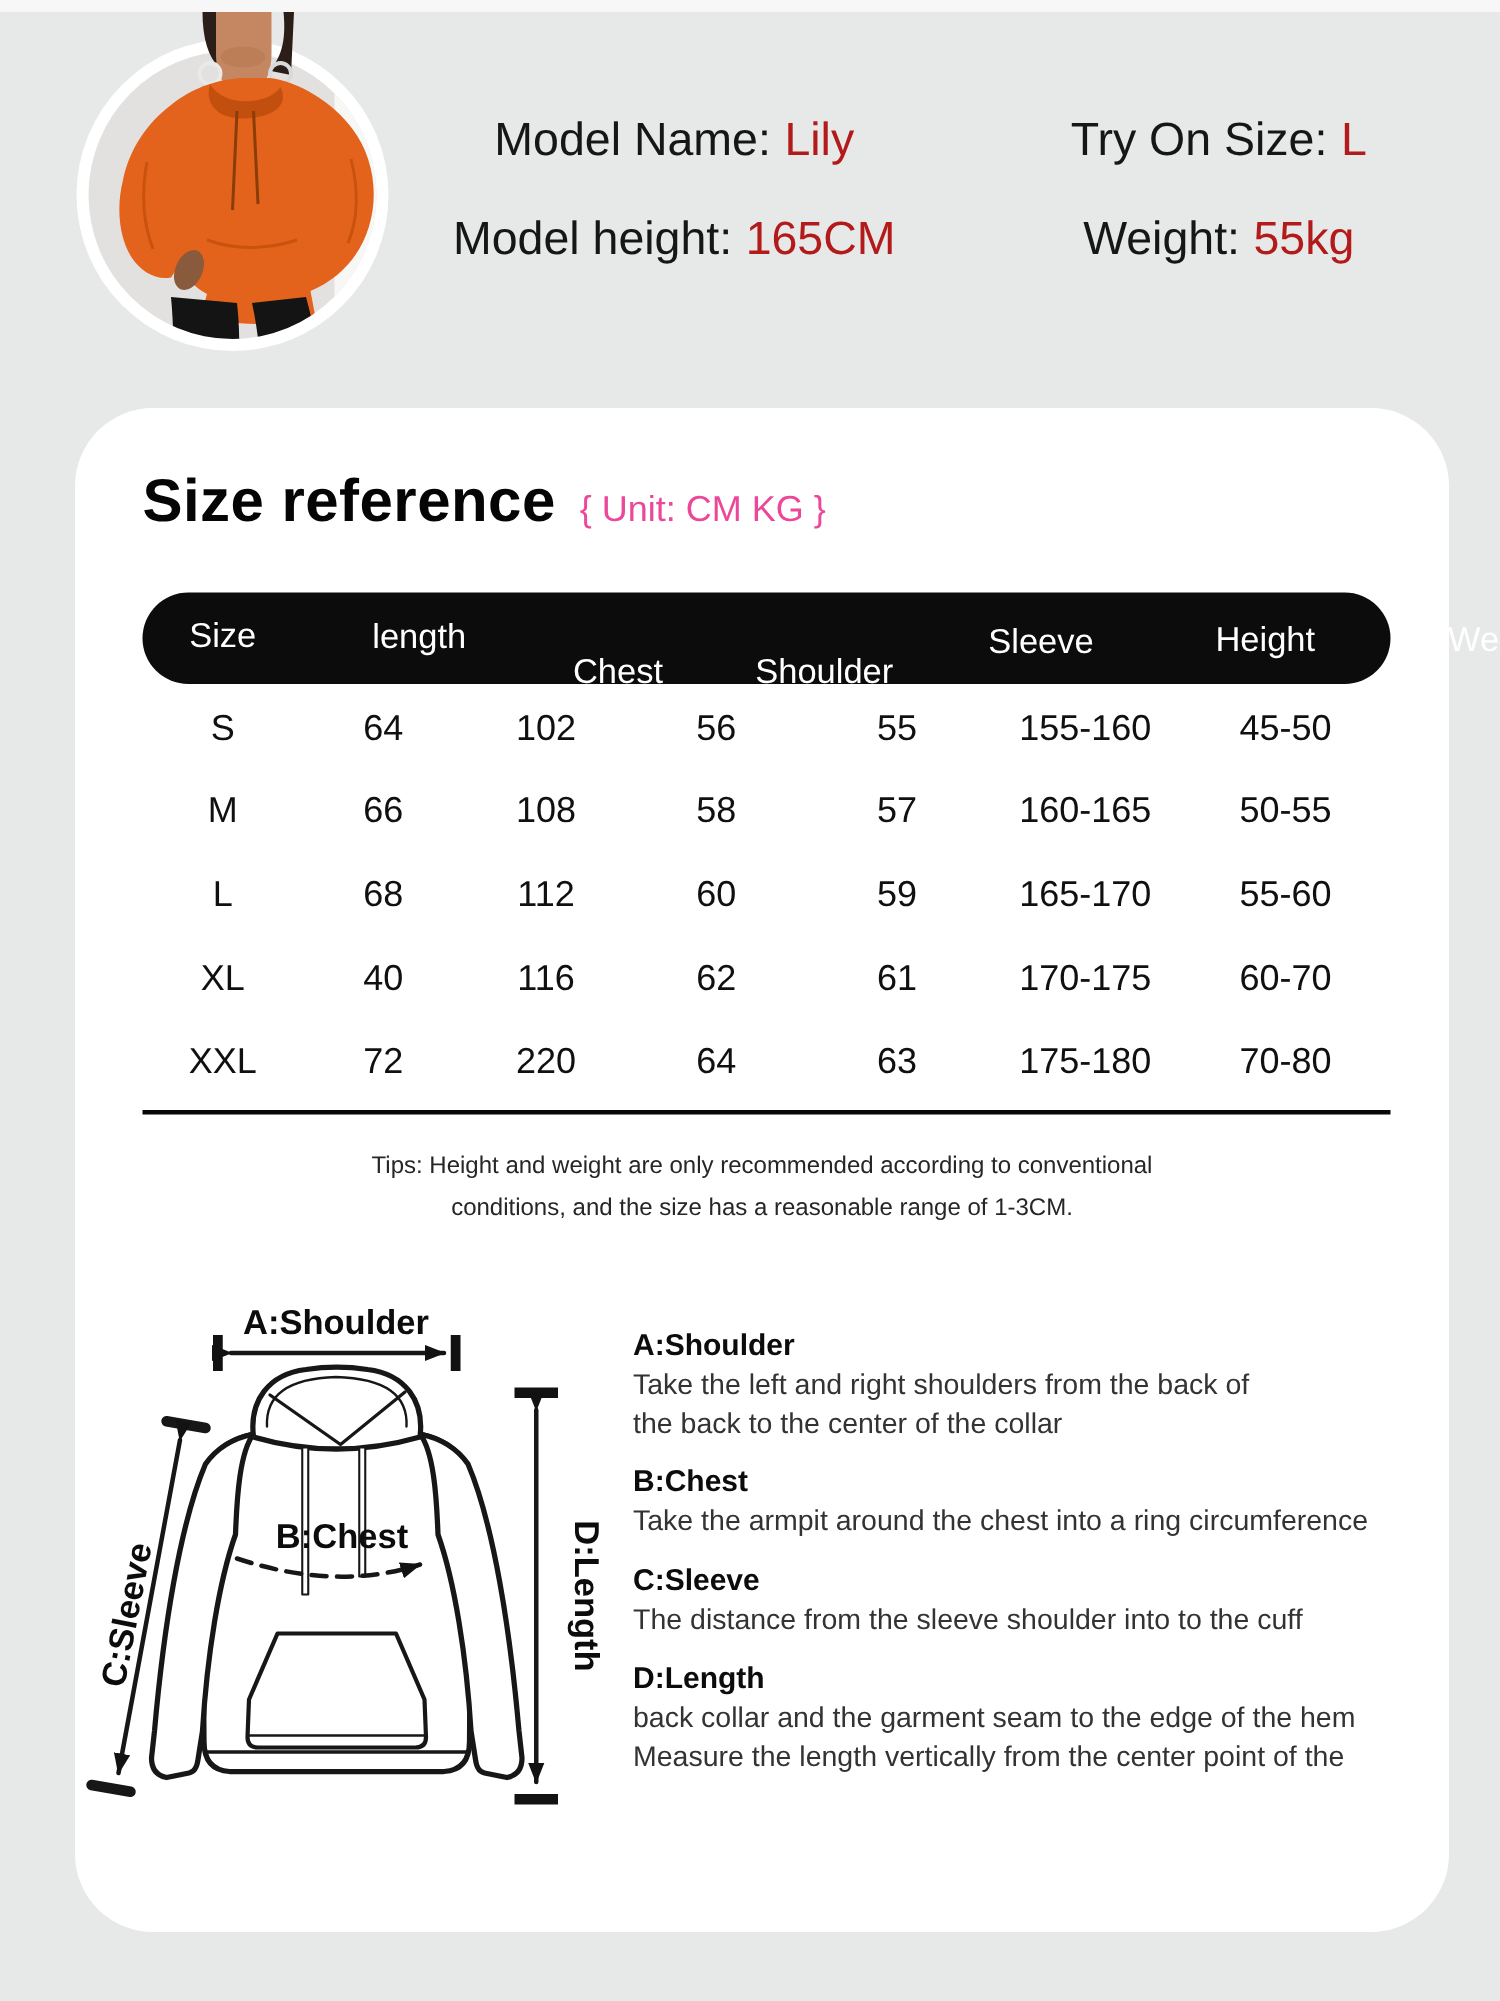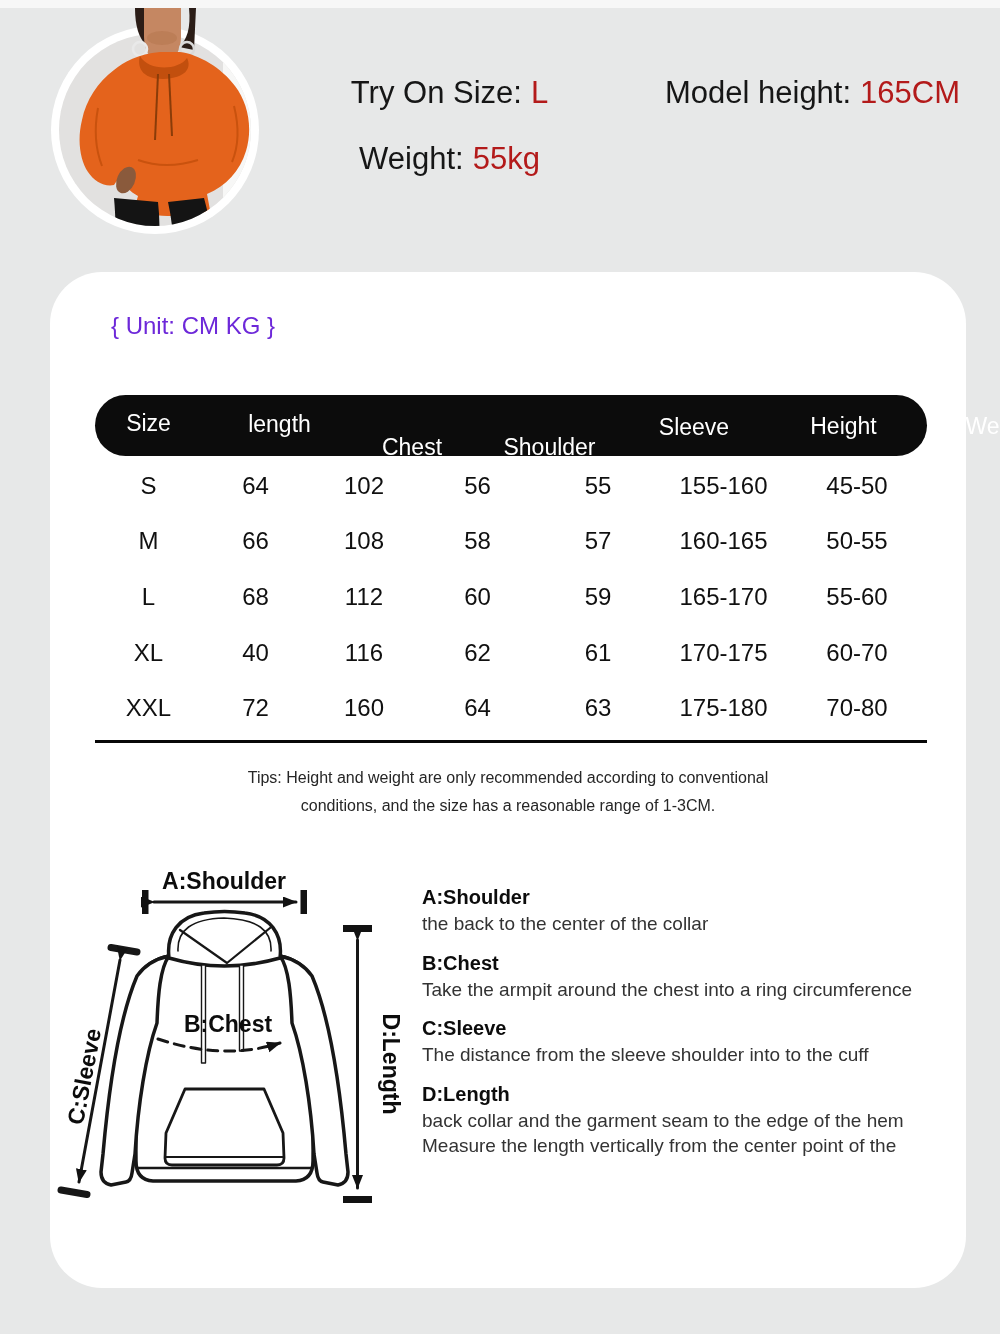--- a/index.html
+++ b/index.html
@@ -17,21 +17,21 @@
   }
   .info-cell{display:flex;align-items:center;justify-content:center;
     font-size:31px;color:#161616;white-space:nowrap;}
   .info-cell .lbl{color:#161616;}
   .info-cell .val{color:#b31a1a;margin-left:9px;}
   
   .card{position:absolute;left:50px;top:272px;width:916px;height:1016px;
     background:#ffffff;border-radius:52px;}
   .title-row{position:absolute;left:45px;top:40px;display:flex;align-items:baseline;white-space:nowrap;}
   .title{font-size:40px;font-weight:bold;color:#050505;letter-spacing:.3px;}
-  .unit-note{font-size:24px;color:#6d28d9;margin-left:16px;}
+  .unit-note{font-size:24px;color:#ec4899;margin-left:16px;}
   .pill{position:absolute;left:45px;top:123px;width:832px;height:61px;
     background:#0c0c0c;border-radius:31px;
     display:grid;grid-template-columns:107px 107px 110px 117px 124px 127px 140px;
     align-items:center;gap:24px;}
   .pill .hcell{text-align:center;color:#ffffff;font-size:23px;}
   .pill .hcell:nth-child(1){transform:translateY(-3px);}
   .pill .hcell:nth-child(2){transform:translateY(-2px);}
   .pill .hcell:nth-child(3){transform:translateY(3px);margin-top:36px;}
   .pill .hcell:nth-child(4){transform:translateY(3px);margin-top:36px;}
   .pill .hcell:nth-child(5){transform:translateY(1px);}
@@ -103,36 +103,41 @@
       <ellipse cx="86" cy="172" rx="9" ry="14" fill="#8a5a3c" transform="rotate(24,86,172)"></ellipse>
 
       <path d="M74,190 C76,212 76,232 74,252 L118,252 C120,230 120,212 118,194 Z" fill="#141414"></path>
       <path d="M128,194 C132,212 134,232 134,252 L172,252 C174,232 170,212 164,190 Z" fill="#141414"></path>
     </g>
   </svg>
 </div>
 
 <div class="info-grid">
   <div class="info-cell">
+    <span class="lbl">Model Name:</span>
+    <span class="val">Lily</span>
+  </div>
+  <div class="info-cell">
     <span class="lbl">Try On Size:</span>
     <span class="val">L</span>
   </div>
   <div class="info-cell">
     <span class="lbl">Model height:</span>
     <span class="val">165CM</span>
   </div>
   <div class="info-cell">
     <span class="lbl">Weight:</span>
     <span class="val">55kg</span>
   </div>
 </div>
 
 <div class="card">
 
   <div class="title-row">
+    <span class="title">Size reference</span>
     <span class="unit-note">{ Unit: CM KG }</span>
   </div>
 
   <div class="pill">
     <span class="hcell">Size</span>
     <span class="hcell">length</span>
     <span class="hcell">Chest</span>
     <span class="hcell">Shoulder</span>
     <span class="hcell">Sleeve</span>
     <span class="hcell">Height</span>
@@ -172,21 +177,21 @@
       <span class="tcell">40</span>
       <span class="tcell">116</span>
       <span class="tcell">62</span>
       <span class="tcell">61</span>
       <span class="tcell">170-175</span>
       <span class="tcell">60-70</span>
     </div>
     <div class="trow">
       <span class="tcell">XXL</span>
       <span class="tcell">72</span>
-      <span class="tcell">160</span>
+      <span class="tcell">220</span>
       <span class="tcell">64</span>
       <span class="tcell">63</span>
       <span class="tcell">175-180</span>
       <span class="tcell">70-80</span>
     </div>
   </div>
 
   <div class="sep-line"></div>
 
   <div class="tips">
@@ -238,20 +243,21 @@
       <text x="172" y="33" text-anchor="middle" font-size="23" font-weight="bold" fill="#0c0c0c">A:Shoulder</text>
       <text x="176" y="176" text-anchor="middle" font-size="23" font-weight="bold" fill="#0c0c0c">B:Chest</text>
       <text x="40" y="222" text-anchor="middle" font-size="23" font-weight="bold" fill="#0c0c0c" transform="rotate(-79,40,222)">C:Sleeve</text>
       <text x="331" y="208" text-anchor="middle" font-size="23" font-weight="bold" fill="#0c0c0c" transform="rotate(90,331,208)">D:Length</text>
     </svg>
   </div>
 
   <div class="desc-col">
     <div class="desc-sec">
       <div class="desc-h">A:Shoulder</div>
+      <div class="desc-line">Take the left and right shoulders from the back of</div>
       <div class="desc-line">the back to the center of the collar</div>
     </div>
     <div class="desc-sec">
       <div class="desc-h">B:Chest</div>
       <div class="desc-line">Take the armpit around the chest into a ring circumference</div>
     </div>
     <div class="desc-sec">
       <div class="desc-h">C:Sleeve</div>
       <div class="desc-line">The distance from the sleeve shoulder into to the cuff</div>
     </div>

